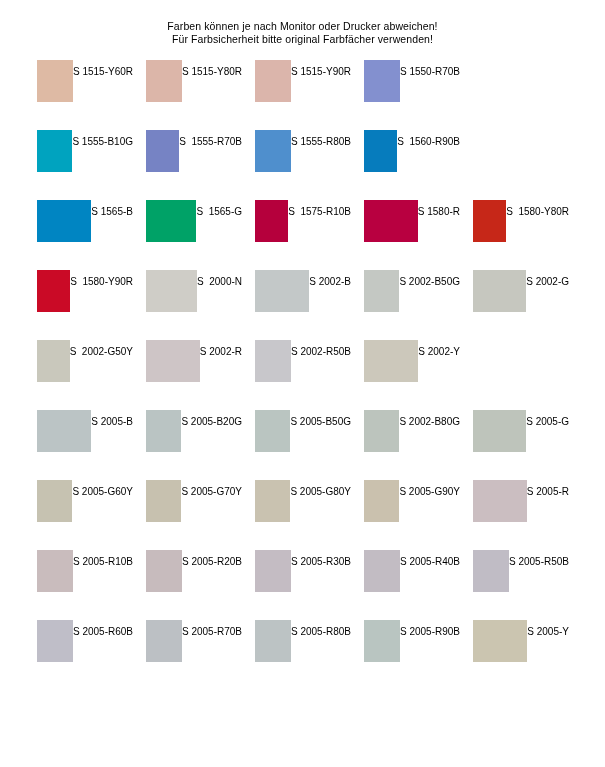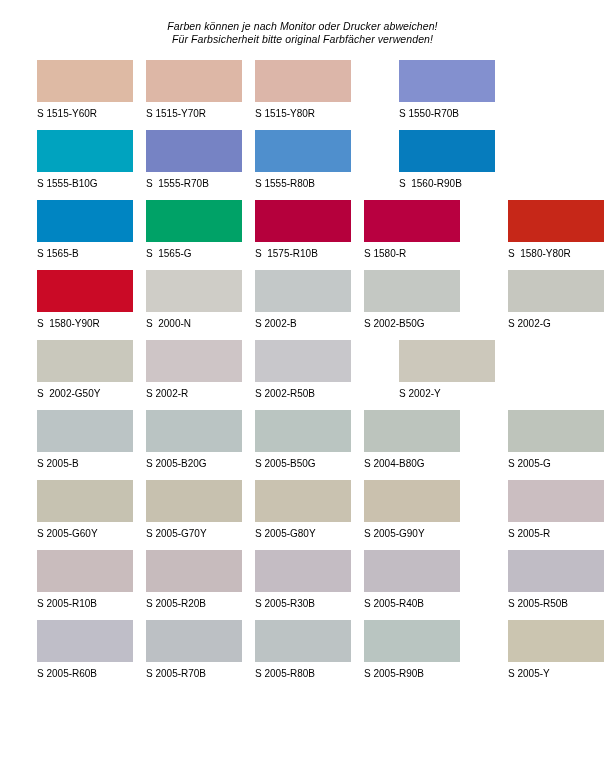--- a/index.html
+++ b/index.html
@@ -17,21 +17,20 @@
   }
   .page {
     position: relative;
     width: 605px;
     height: 767px;
     box-sizing: border-box;
   }
   .header {
     padding-top: 20px;
     text-align: center;
-    font-style: italic;
   }
   .header .line {
     font-size: 10.5px;
     line-height: 13px;
     color: #000000;
     letter-spacing: 0.1px;
   }
   .grid {
     margin-top: 14px;
     padding-left: 37px;
@@ -39,25 +38,24 @@
   }
   .row {
     display: flex;
     flex-direction: row;
     height: 70px;
   }
   .cell {
     width: 96px;
     margin-right: 13px;
     display: flex;
-    flex-direction: column;
+    flex-direction: row;
   }
   .cell:last-child {
     margin-right: 0;
-    margin-left: 35px;
   }
   .swatch {
     width: 96px;
     height: 42px;
     display: block;
   }
   .label {
     font-size: 10px;
     line-height: 12px;
     padding-top: 6px;
@@ -75,28 +73,28 @@
     <div class="line">Für Farbsicherheit bitte original Farbfächer verwenden!</div>
   </div>
 
   <div class="grid" id="swatch-grid">
       <div class="row">
         <div class="cell">
           <div class="swatch" style="background-color: rgb(222, 186, 164);"></div>
           <div class="label">S 1515-Y60R</div>
         </div>
         <div class="cell">
-          <div class="swatch" style="background-color: rgb(221, 183, 166);"></div>
-          <div class="label">S 1515-Y70R</div>
-        </div>
-        <div class="cell">
           <div class="swatch" style="background-color: rgb(220, 182, 169);"></div>
           <div class="label">S 1515-Y80R</div>
         </div>
         <div class="cell">
+          <div class="swatch" style="background-color: rgb(219, 181, 171);"></div>
+          <div class="label">S 1515-Y90R</div>
+        </div>
+        <div class="cell">
           <div class="swatch" style="background-color: rgb(131, 144, 207);"></div>
           <div class="label">S 1550-R70B</div>
         </div>
       </div>
       <div class="row">
         <div class="cell">
           <div class="swatch" style="background-color: rgb(0, 163, 191);"></div>
           <div class="label">S 1555-B10G</div>
         </div>
         <div class="cell">
@@ -182,21 +180,21 @@
         <div class="cell">
           <div class="swatch" style="background-color: rgb(186, 196, 195);"></div>
           <div class="label">S 2005-B20G</div>
         </div>
         <div class="cell">
           <div class="swatch" style="background-color: rgb(186, 197, 193);"></div>
           <div class="label">S 2005-B50G</div>
         </div>
         <div class="cell">
           <div class="swatch" style="background-color: rgb(188, 196, 189);"></div>
-          <div class="label">S 2004-B80G</div>
+          <div class="label">S 2002-B80G</div>
         </div>
         <div class="cell">
           <div class="swatch" style="background-color: rgb(190, 196, 187);"></div>
           <div class="label">S 2005-G</div>
         </div>
       </div>
       <div class="row">
         <div class="cell">
           <div class="swatch" style="background-color: rgb(198, 194, 177);"></div>
           <div class="label">S 2005-G60Y</div>

